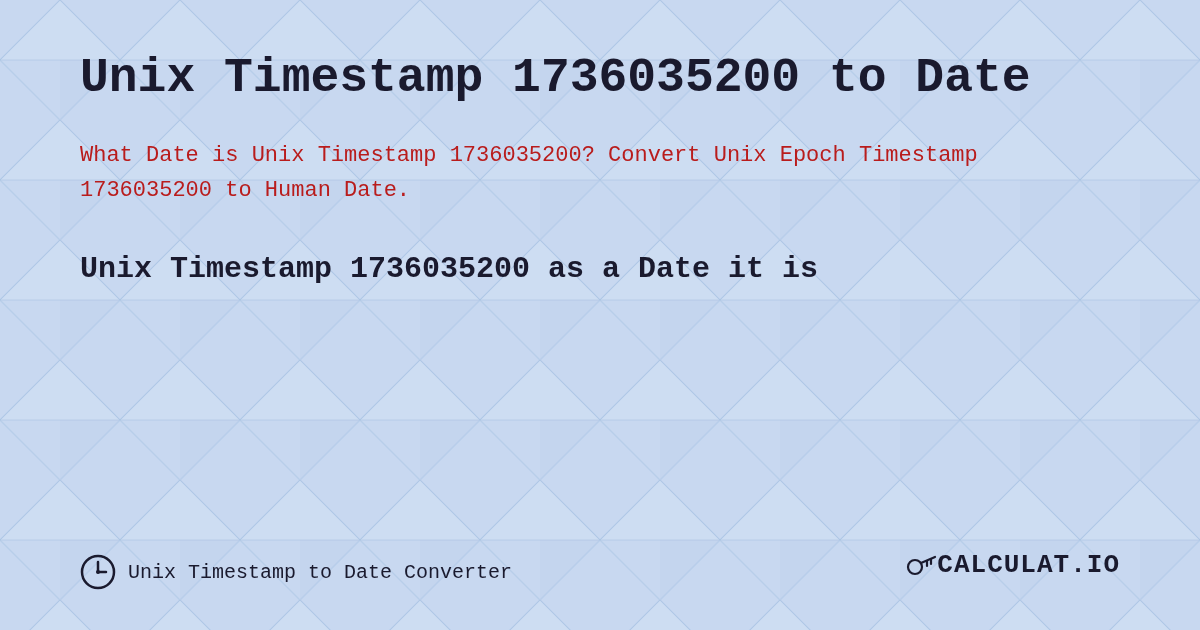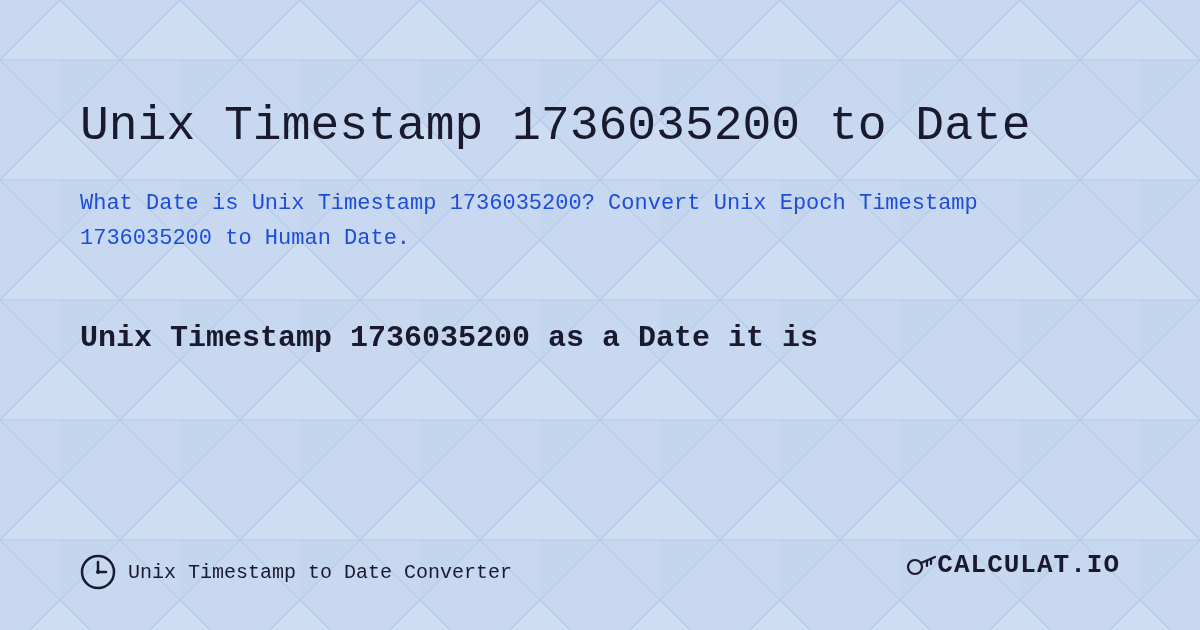--- a/index.html
+++ b/index.html
@@ -32,34 +32,33 @@
       z-index: 1;
       padding: 50px 80px 40px 80px;
       height: 100%;
       display: flex;
       flex-direction: column;
       justify-content: space-between;
     }
 
     .main-title {
       font-size: 48px;
-      font-weight: normal;
+      font-weight: bold;
       color: #1a1a2e;
       font-family: 'Courier New', Courier, monospace;
       margin-bottom: 30px;
       line-height: 1.2;
-      margin-top: 48px;
     }
 
     .description {
       font-size: 22px;
-      color: #1d4ed8;
+      color: #b91c1c;
       font-family: 'Courier New', Courier, monospace;
       line-height: 1.6;
-      margin-bottom: 61px;
+      margin-bottom: 40px;
     }
 
     .result-section {
       margin-top: 28px;
     }
 
     .result-text {
       font-size: 30px;
       font-weight: bold;
       color: #1a1a2e;

